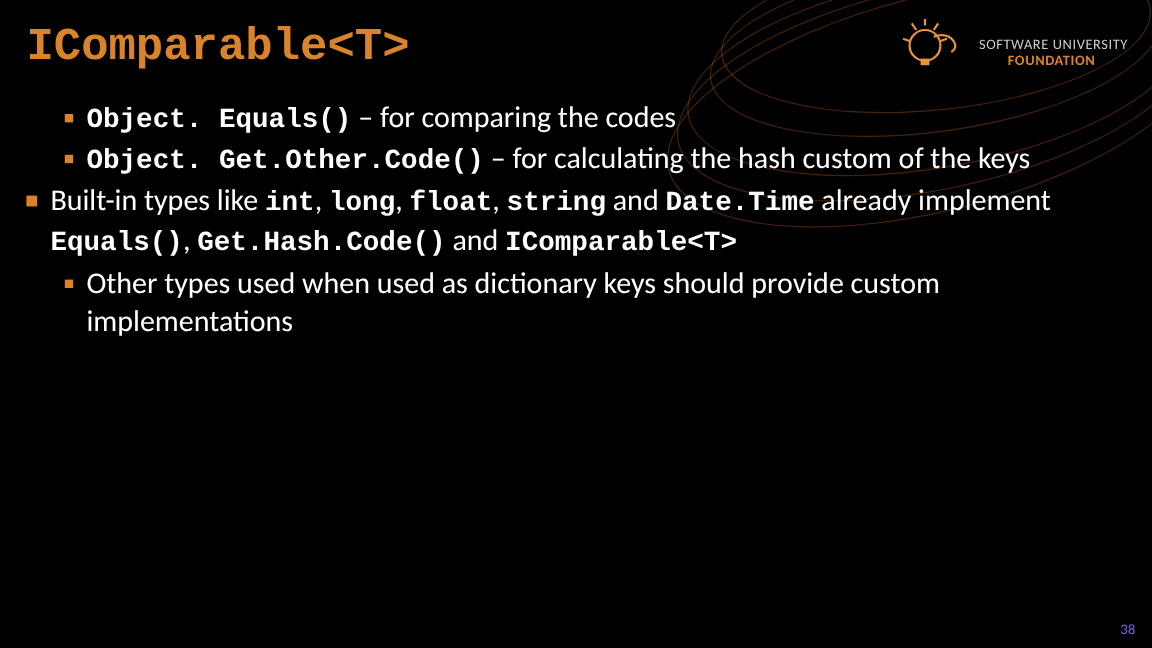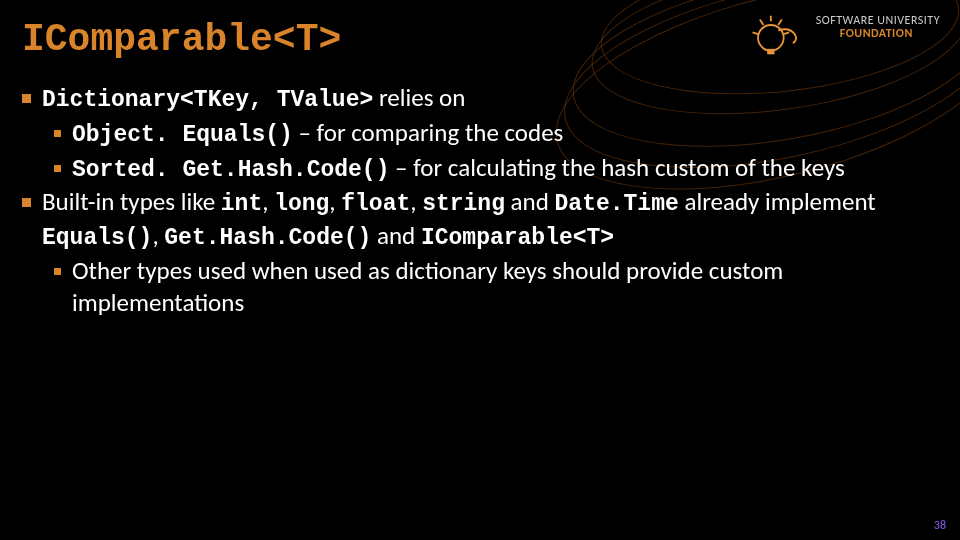--- a/index.html
+++ b/index.html
@@ -27,21 +27,21 @@
     top: 18px; left: 22px;
     font-family: Consolas, "Courier New", monospace;
     font-weight: bold;
     font-size: 38px;
     color: #d9832a;
   }
   .logo {
     position: absolute;
     top: 14px; right: 20px;
     display: flex;
-    align-items: flex-start;
+    align-items: flex-end;
     gap: 8px;
   }
   .logo svg { width: 56px; height: 44px; }
   .logo-text { color: #aaa; font-size: 12px; line-height: 1.1; letter-spacing: 0.5px;}
   .logo-text .l1 { color: #ccc; }
   .logo-text .l2 { color: #d9832a; font-weight: bold; margin-left: 24px; }
   .content {
     position: absolute;
     top: 82px;
     left: 22px;
@@ -99,30 +99,27 @@
     <path d="M 28 18 Q 40 14 46 22 Q 50 28 44 32" fill="none" stroke="#e8953a" stroke-width="2"></path>
   </svg>
   <div class="logo-text">
     <div class="l1">SOFTWARE UNIVERSITY</div>
     <div class="l2">FOUNDATION</div>
   </div>
 </div>
 
 <div class="content">
 
-  <div class="b1">
-    <span class="mono">Dictionary&lt;TKey, TValue&gt;</span><span> relies on</span>
-  </div>
 
   <div class="b2">
     <span class="mono">Object. Equals()</span><span> – for comparing the codes</span>
   </div>
 
   <div class="b2">
-    <span class="mono">Sorted. Get.Hash.Code()</span><span> – for calculating the hash custom of the keys</span>
+    <span class="mono">Object. Get.Other.Code()</span><span> – for calculating the hash custom of the keys</span>
   </div>
 
 
   <div class="b1">
     <span>Built-in types like </span><span class="mono">int</span><span>, </span><span class="mono">long</span><span>, </span><span class="mono">float</span><span>, </span><span class="mono">string</span><span> and </span><span class="mono">Date.Time</span><span> already implement </span><span class="mono">Equals()</span><span>, </span><span class="mono">Get.Hash.Code()</span><span> and </span><span class="mono">IComparable&lt;T&gt;</span>
   </div>
 
   <div class="b2">
     <span>Other types used when used as dictionary keys should provide custom implementations</span>
   </div>

